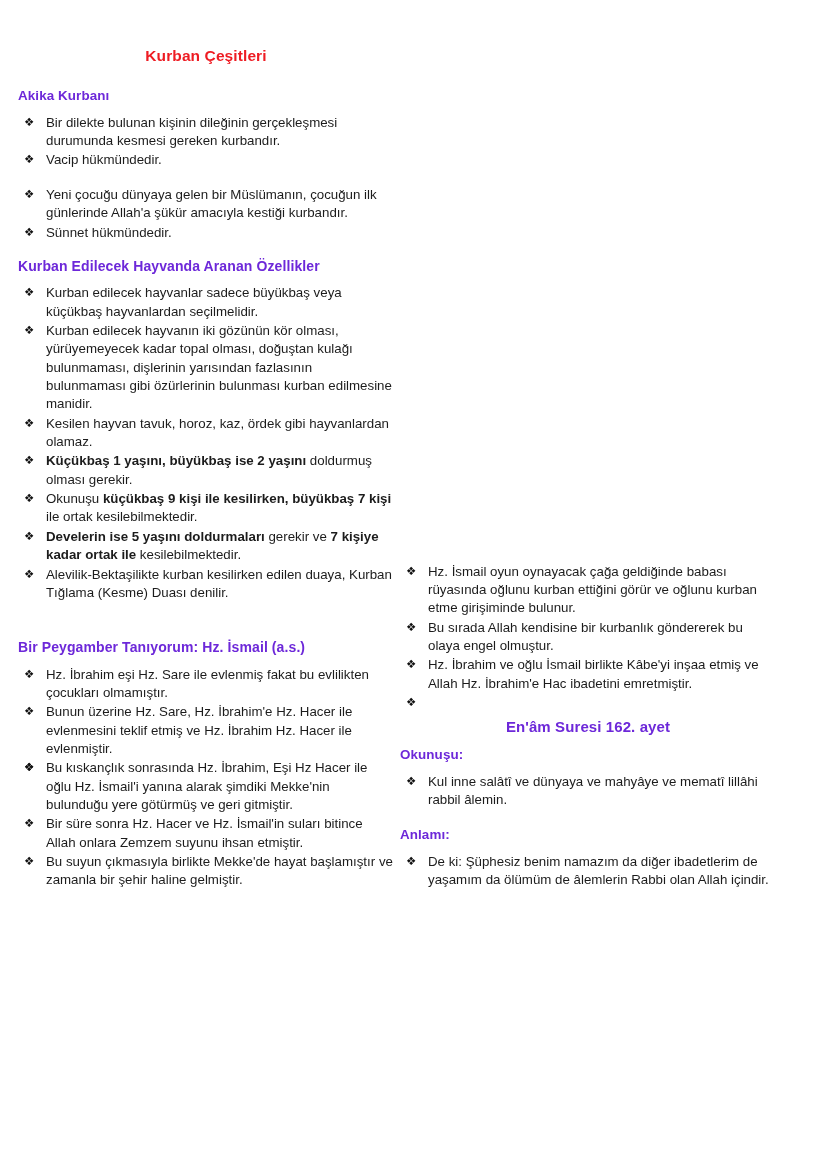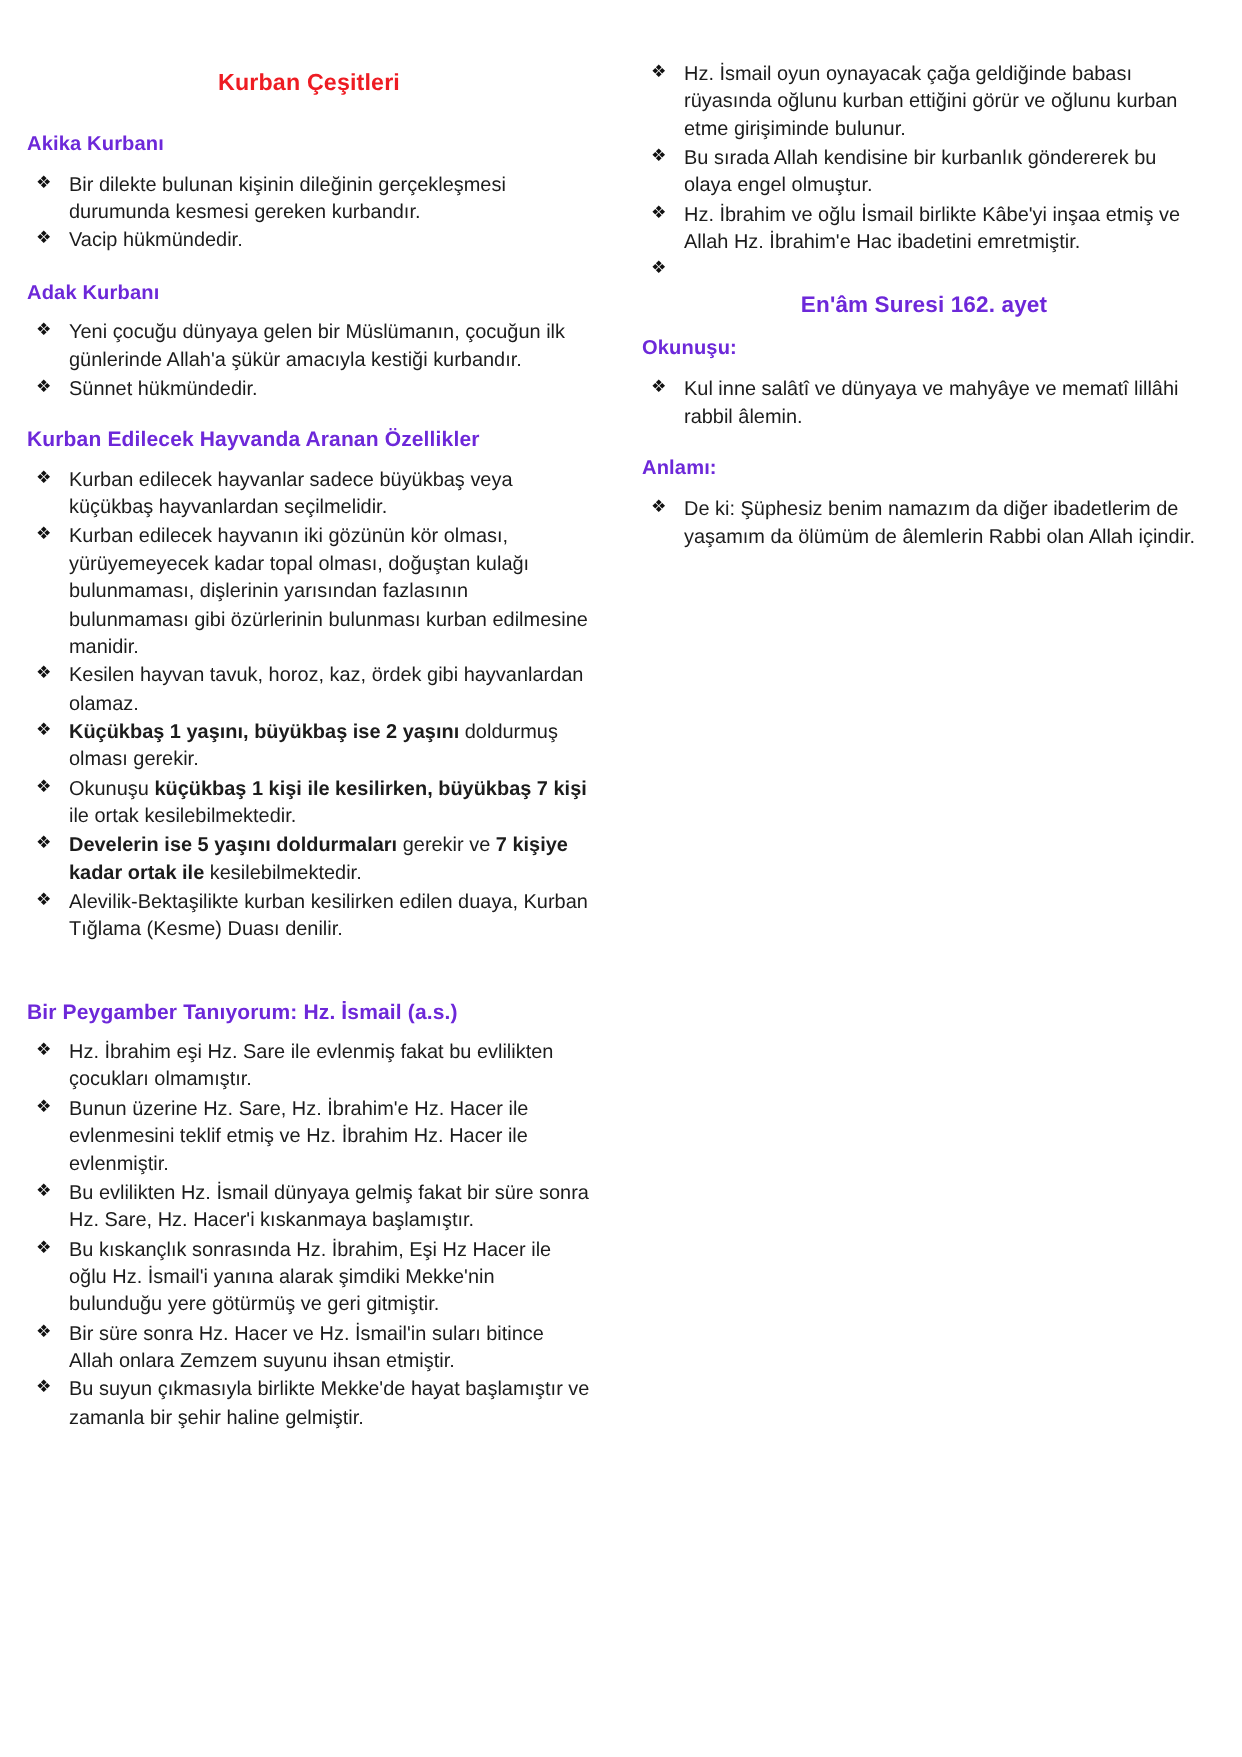--- a/index.html
+++ b/index.html
@@ -20,22 +20,22 @@
     position: relative;
     width: 828px;
     height: 1171px;
     background: #ffffff;
     box-sizing: border-box;
     padding: 40px 18px 0 18px;
   }
 
   .columns {
     display: flex;
-    align-items: flex-start;
-    gap: 34px;
+    align-items: flex-end;
+    gap: 6px;
   }
 
   .col {
     width: 376px;
     flex: 0 0 376px;
   }
 
   
   .doc-title {
     color: #ee1c23;
@@ -125,21 +125,20 @@
         <li>
           <span class="bullet">❖</span>
           <span>Bir dilekte bulunan kişinin dileğinin gerçekleşmesi durumunda kesmesi gereken kurbandır.</span>
         </li>
         <li>
           <span class="bullet">❖</span>
           <span>Vacip hükmündedir.</span>
         </li>
       </ul>
 
-      <div class="section-title">Adak Kurbanı</div>
       <ul class="blist">
         <li>
           <span class="bullet">❖</span>
           <span>Yeni çocuğu dünyaya gelen bir Müslümanın, çocuğun ilk günlerinde Allah'a şükür amacıyla kestiği kurbandır.</span>
         </li>
         <li>
           <span class="bullet">❖</span>
           <span>Sünnet hükmündedir.</span>
         </li>
       </ul>
@@ -157,21 +156,21 @@
         <li>
           <span class="bullet">❖</span>
           <span>Kesilen hayvan tavuk, horoz, kaz, ördek gibi hayvanlardan olamaz.</span>
         </li>
         <li>
           <span class="bullet">❖</span>
           <span><span class="b">Küçükbaş 1 yaşını, büyükbaş ise 2 yaşını</span><span> doldurmuş olması gerekir.</span></span>
         </li>
         <li>
           <span class="bullet">❖</span>
-          <span><span>Okunuşu </span><span class="b">küçükbaş 1 kişi ile kesilirken, büyükbaş 7 kişi</span><span> ile ortak kesilebilmektedir.</span></span>
+          <span><span>Okunuşu </span><span class="b">küçükbaş 9 kişi ile kesilirken, büyükbaş 7 kişi</span><span> ile ortak kesilebilmektedir.</span></span>
         </li>
         <li>
           <span class="bullet">❖</span>
           <span><span class="b">Develerin ise 5 yaşını doldurmaları</span><span> gerekir ve </span><span class="b">7 kişiye kadar ortak ile</span><span> kesilebilmektedir.</span></span>
         </li>
         <li>
           <span class="bullet">❖</span>
           <span>Alevilik-Bektaşilikte kurban kesilirken edilen duaya, Kurban Tığlama (Kesme) Duası denilir.</span>
         </li>
       </ul>
@@ -181,21 +180,20 @@
         <li>
           <span class="bullet">❖</span>
           <span>Hz. İbrahim eşi Hz. Sare ile evlenmiş fakat bu evlilikten çocukları olmamıştır.</span>
         </li>
         <li>
           <span class="bullet">❖</span>
           <span>Bunun üzerine Hz. Sare, Hz. İbrahim'e Hz. Hacer ile evlenmesini teklif etmiş ve Hz. İbrahim Hz. Hacer ile evlenmiştir.</span>
         </li>
         <li>
           <span class="bullet">❖</span>
-          <span>Bu evlilikten Hz. İsmail dünyaya gelmiş fakat bir süre sonra Hz. Sare, Hz. Hacer'i kıskanmaya başlamıştır.</span>
         </li>
         <li>
           <span class="bullet">❖</span>
           <span>Bu kıskançlık sonrasında Hz. İbrahim, Eşi Hz Hacer ile oğlu Hz. İsmail'i yanına alarak şimdiki Mekke'nin bulunduğu yere götürmüş ve geri gitmiştir.</span>
         </li>
         <li>
           <span class="bullet">❖</span>
           <span>Bir süre sonra Hz. Hacer ve Hz. İsmail'in suları bitince Allah onlara Zemzem suyunu ihsan etmiştir.</span>
         </li>
         <li>

